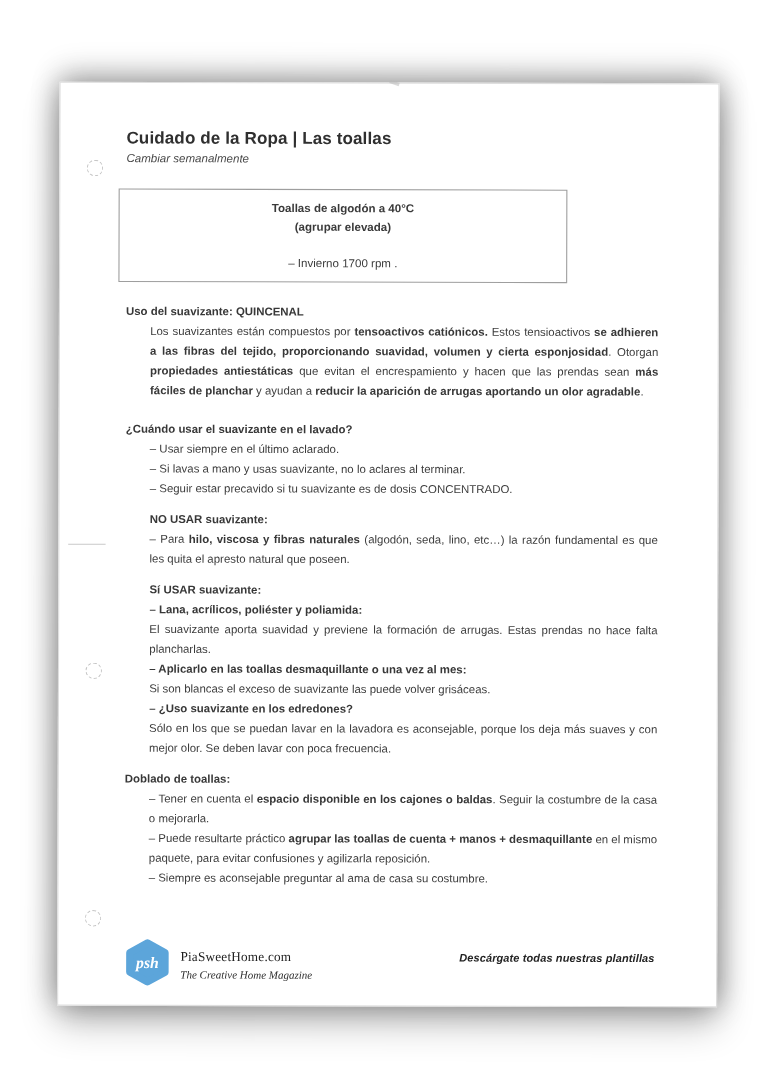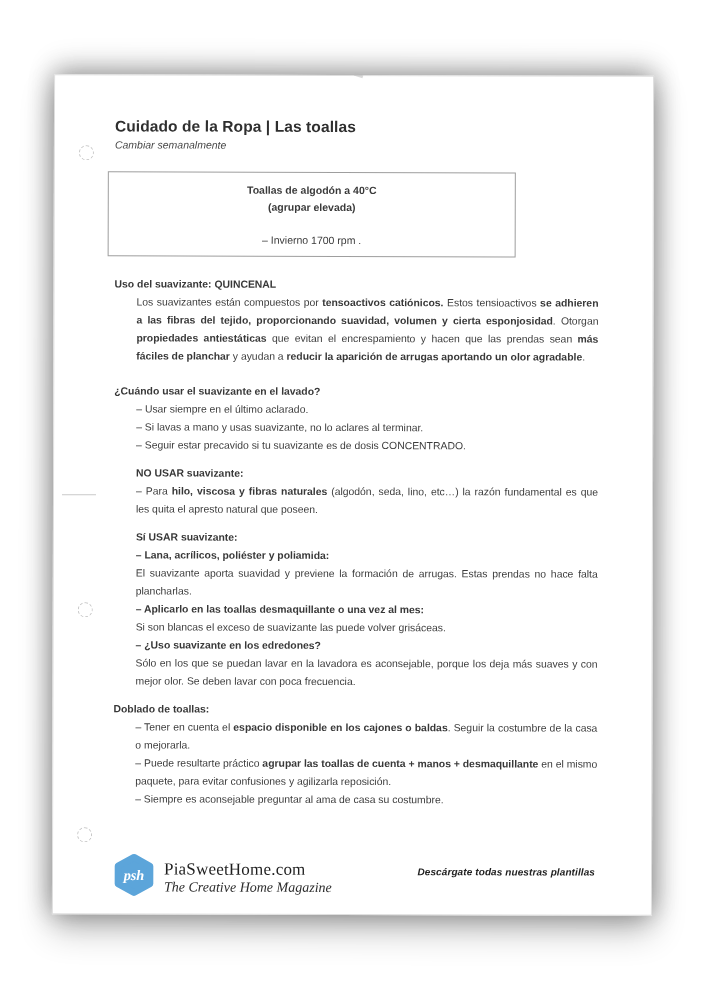--- a/index.html
+++ b/index.html
@@ -35,22 +35,22 @@
   .justify{text-align:justify;}
   .gap-sm{margin-top:10px;}
   .gap-lg{margin-top:17px;}
   .footer{
     position:absolute;left:60px;right:56px;top:778px;
     display:flex;justify-content:space-between;align-items:flex-start;
   }
   .brand{display:flex;align-items:center;}
   .logo{width:42px;height:43px;flex:0 0 auto;}
   .brand-text{margin-left:9px;padding-top:3px;}
-  .brand-name{font-family:"Liberation Serif","DejaVu Serif",serif;font-size:17px;line-height:20px;color:#1e1e1e;letter-spacing:.2px;}
-  .brand-tagline{font-family:"Liberation Serif","DejaVu Serif",serif;font-style:italic;font-size:14px;line-height:12px;color:#2d2d2d;margin-top:2px;}
+  .brand-name{font-family:"Liberation Serif","DejaVu Serif",serif;font-size:12px;line-height:20px;color:#1e1e1e;letter-spacing:.2px;}
+  .brand-tagline{font-family:"Liberation Serif","DejaVu Serif",serif;font-style:italic;font-size:10px;line-height:12px;color:#2d2d2d;margin-top:2px;}
   .footer-note{margin-top:12px;font-size:10px;font-weight:bold;font-style:italic;color:#222222;letter-spacing:.1px;}
 </style>
 </head>
 <body>
 
 <div class="sheet">
   <div class="top-mark"></div>
   <div class="hole hole-1"></div>
   <div class="hole hole-2"></div>
   <div class="hole hole-3"></div>

